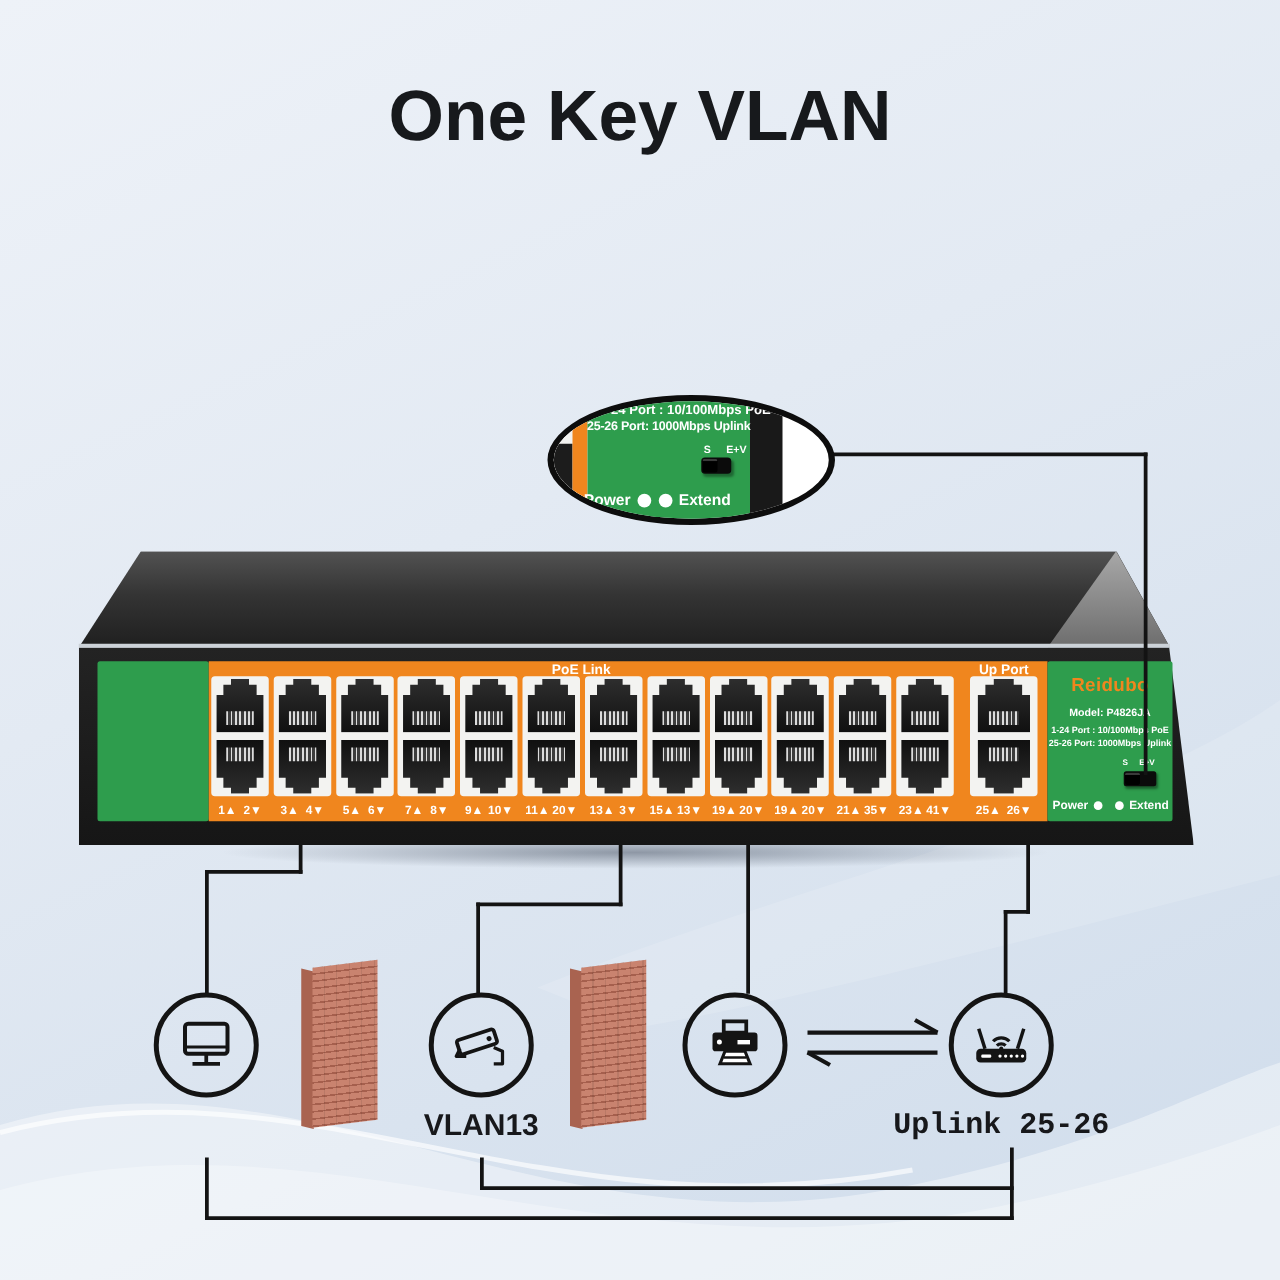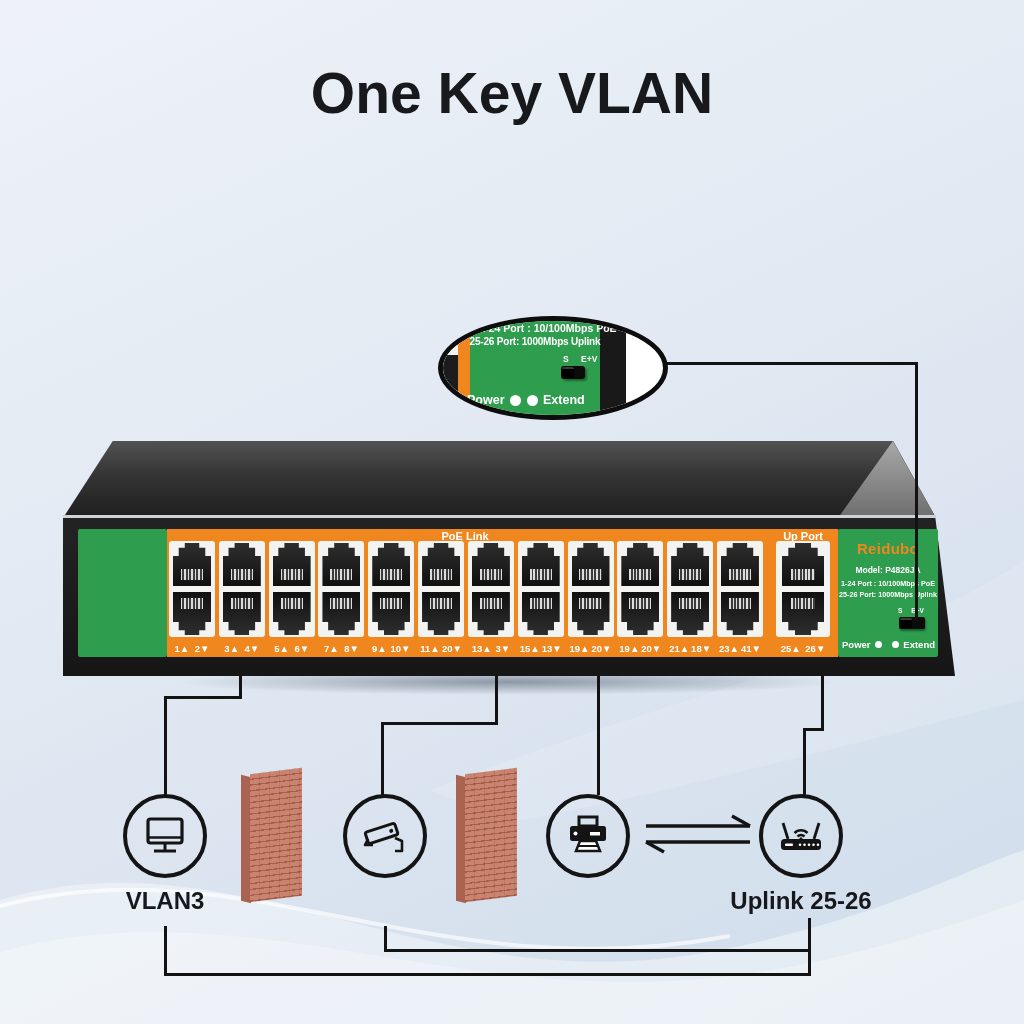--- a/index.html
+++ b/index.html
@@ -320,21 +320,21 @@
       <div class="plgroup">
         <span>19▲</span>
         <span>20▼</span>
       </div>
       <div class="plgroup">
         <span>19▲</span>
         <span>20▼</span>
       </div>
       <div class="plgroup">
         <span>21▲</span>
-        <span>18▼</span>
+        <span>35▼</span>
       </div>
       <div class="plgroup">
         <span>23▲</span>
         <span>41▼</span>
       </div>
     </div>
   <div class="plabels uplink-plabels">
       <div class="plgroup">
         <span>25▲</span>
         <span>26▼</span>
@@ -390,49 +390,49 @@
         <div class="dcircle">
           <svg width="52" height="52" viewBox="0 0 52 52">
       <g stroke="#141414" fill="none">
         <rect x="9" y="9" width="34" height="24" rx="2.5" stroke-width="3.2"></rect>
         <line x1="9" y1="27.5" x2="43" y2="27.5" stroke-width="2.4"></line>
         <line x1="26" y1="33" x2="26" y2="40" stroke-width="3"></line>
         <line x1="15" y1="41" x2="37" y2="41" stroke-width="3"></line>
       </g>
     </svg>
         </div>
-        <div class="dlabel">VLAN3</div>
       </div>
       <div class="device" style="left: 385px;">
         <div class="dcircle">
           <svg width="52" height="52" viewBox="0 0 52 52">
       <g fill="none" stroke="#141414" stroke-width="3" stroke-linejoin="round">
         <g transform="rotate(-18 24 23)">
           <rect x="7" y="17" width="31" height="12" rx="2"></rect>
           <circle cx="32.5" cy="23.5" r="2" fill="#141414" stroke="none"></circle>
         </g>
         <path d="M9 29 l-3 6 h8" stroke-width="2.6"></path>
         <path d="M36 28 l7 3 v10 h-7" stroke-width="2.6"></path>
       </g>
     </svg>
         </div>
+        <div class="dlabel">VLAN13</div>
       </div>
       <div class="device" style="left: 588px;">
         <div class="dcircle">
           <svg width="52" height="52" viewBox="0 0 52 52">
       <path d="M17 7 h18 v9 h-18 z" fill="none" stroke="#141414" stroke-width="3"></path>
       <rect x="8" y="16" width="36" height="15" rx="2.5" fill="#141414"></rect>
       <circle cx="13.5" cy="23.5" r="2" fill="#ffffff"></circle>
       <rect x="28" y="22" width="10" height="3.5" fill="#ffffff"></rect>
       <path d="M14 41 l4 -10 h16 l4 10 z" fill="#ffffff" stroke="#141414" stroke-width="2.5"></path>
       <path d="M17 36 h18" stroke="#141414" stroke-width="2"></path>
     </svg>
         </div>
       </div>
-      <div class="device" style="left: 801px;">
+      <div class="device" style="left: 801px; font-family: Liberation Mono, monospace;">
         <div class="dcircle">
           <svg width="52" height="52" viewBox="0 0 52 52">
       <rect x="6" y="29" width="40" height="11" rx="3.5" fill="#141414"></rect>
       <rect x="10" y="33.5" width="8" height="2.6" rx="1" fill="#ffffff"></rect>
       <circle cx="25" cy="34.8" r="1.3" fill="#ffffff"></circle>
             <circle cx="29.5" cy="34.8" r="1.3" fill="#ffffff"></circle>
       <circle cx="34" cy="34.8" r="1.3" fill="#ffffff"></circle>
             <circle cx="38.5" cy="34.8" r="1.3" fill="#ffffff"></circle>
       <circle cx="43" cy="34.8" r="1.3" fill="#ffffff"></circle>
       <path d="M13 29 L8 13" stroke="#141414" stroke-width="2.8"></path>

